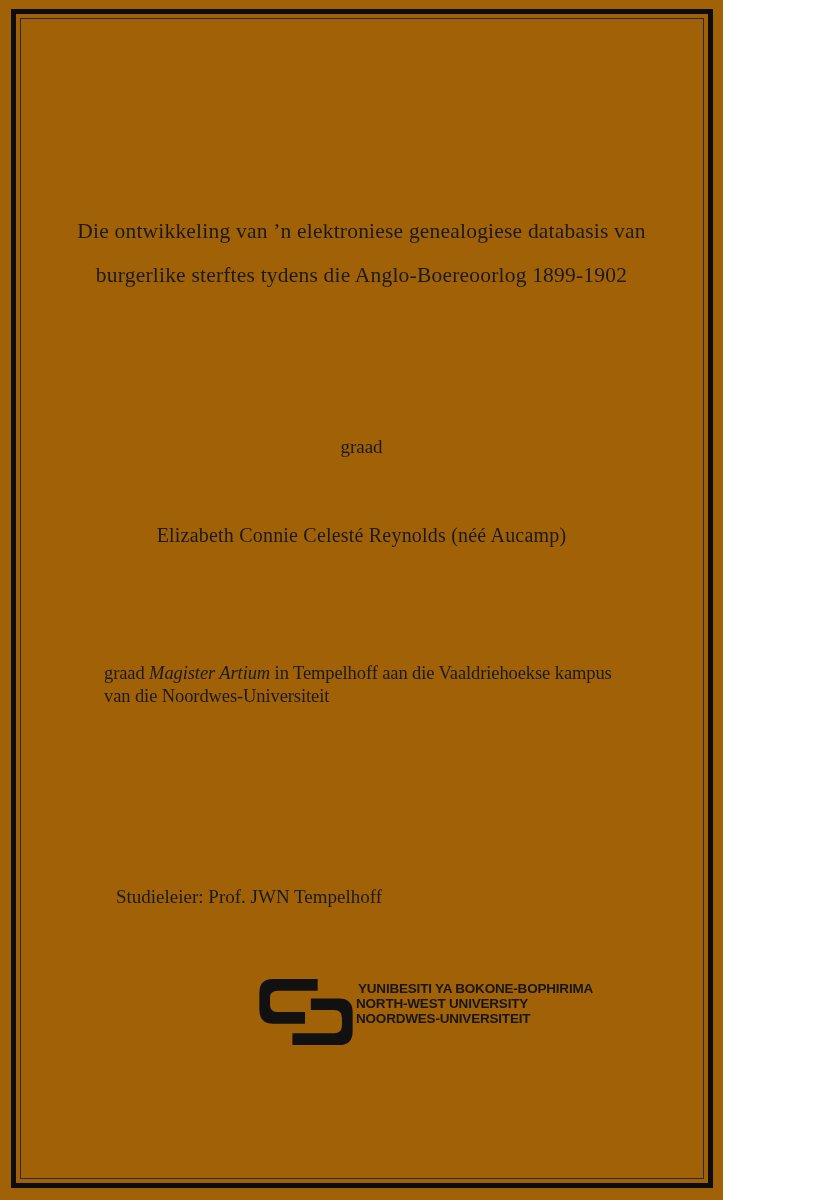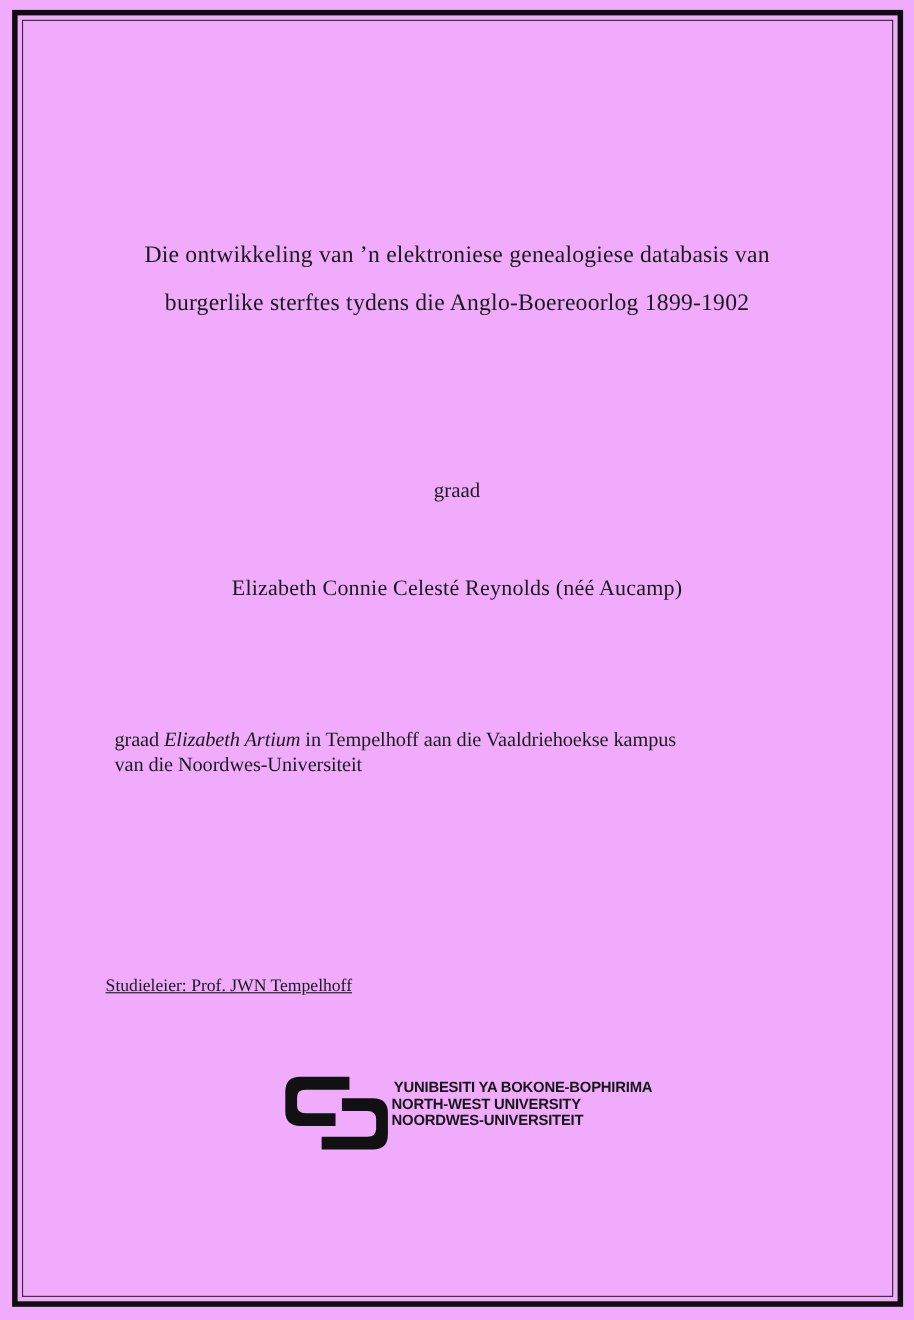--- a/index.html
+++ b/index.html
@@ -2,23 +2,23 @@
 <html><head>
 <meta charset="utf-8">
 <style>
   html, body {
     margin: 0;
     padding: 0;
     background: #ffffff;
   }
   .page {
     position: relative;
-    width: 831px;
+    width: 723px;
     height: 1200px;
-    background: #f0abfc;
+    background: #a16207;
     font-family: "Liberation Serif", "DejaVu Serif", serif;
     color: #1a1a1a;
     overflow: hidden;
   }
   
   .frame-outer {
     position: absolute;
     left: 11px; top: 9px; right: 10px; bottom: 12px;
     border: 5px solid #0d0d0d;
   }
@@ -64,24 +64,23 @@
     letter-spacing: -0.1px;
   }
   .statement-line-justified {
     text-align: justify;
     text-align-last: justify;
   }
   .italic { font-style: italic; }
 
   .supervisor-block {
     position: absolute;
-    left: 96px; top: 885px;
-    font-size: 16px;
+    left: 116px; top: 885px;
+    font-size: 19px;
     line-height: 23px;
-    text-decoration: underline;
   }
   .date-glyph {
     display: inline-block;
     font-family: "Liberation Sans", sans-serif;
     font-weight: 700;
     transform: scaleX(1.25) scaleY(1.05);
     transform-origin: left bottom;
     margin-left: 1px;
   }
 
@@ -120,21 +119,21 @@
   <div class="title-block">
     <div>Die ontwikkeling van ’n elektroniese genealogiese databasis van</div>
     <div>burgerlike sterftes tydens die Anglo-Boereoorlog 1899-1902</div>
   </div>
 
   <div class="byline">graad</div>
 
   <div class="author-line">Elizabeth Connie Celesté Reynolds (néé Aucamp)</div>
 
   <div class="statement-block">
-    <div><span>graad </span><span class="italic">Elizabeth Artium</span><span> in Tempelhoff aan die Vaaldriehoekse kampus</span></div>
+    <div><span>graad </span><span class="italic">Magister Artium</span><span> in Tempelhoff aan die Vaaldriehoekse kampus</span></div>
     <div>van die Noordwes-Universiteit</div>
   </div>
 
   <div class="supervisor-block">
     <div>Studieleier: Prof. JWN Tempelhoff</div>
   </div>
 
   <div class="logo-block">
     <svg class="logo-mark" viewBox="0 0 100 70" aria-hidden="true">
       <path fill="#111111" d="M 62 1 H 16 Q 2 1 2 15 V 33 Q 2 47 16 47 H 49 V 35 H 21 Q 13 35 13 28 V 20 Q 13 13 21 13 H 62 Z"></path>

